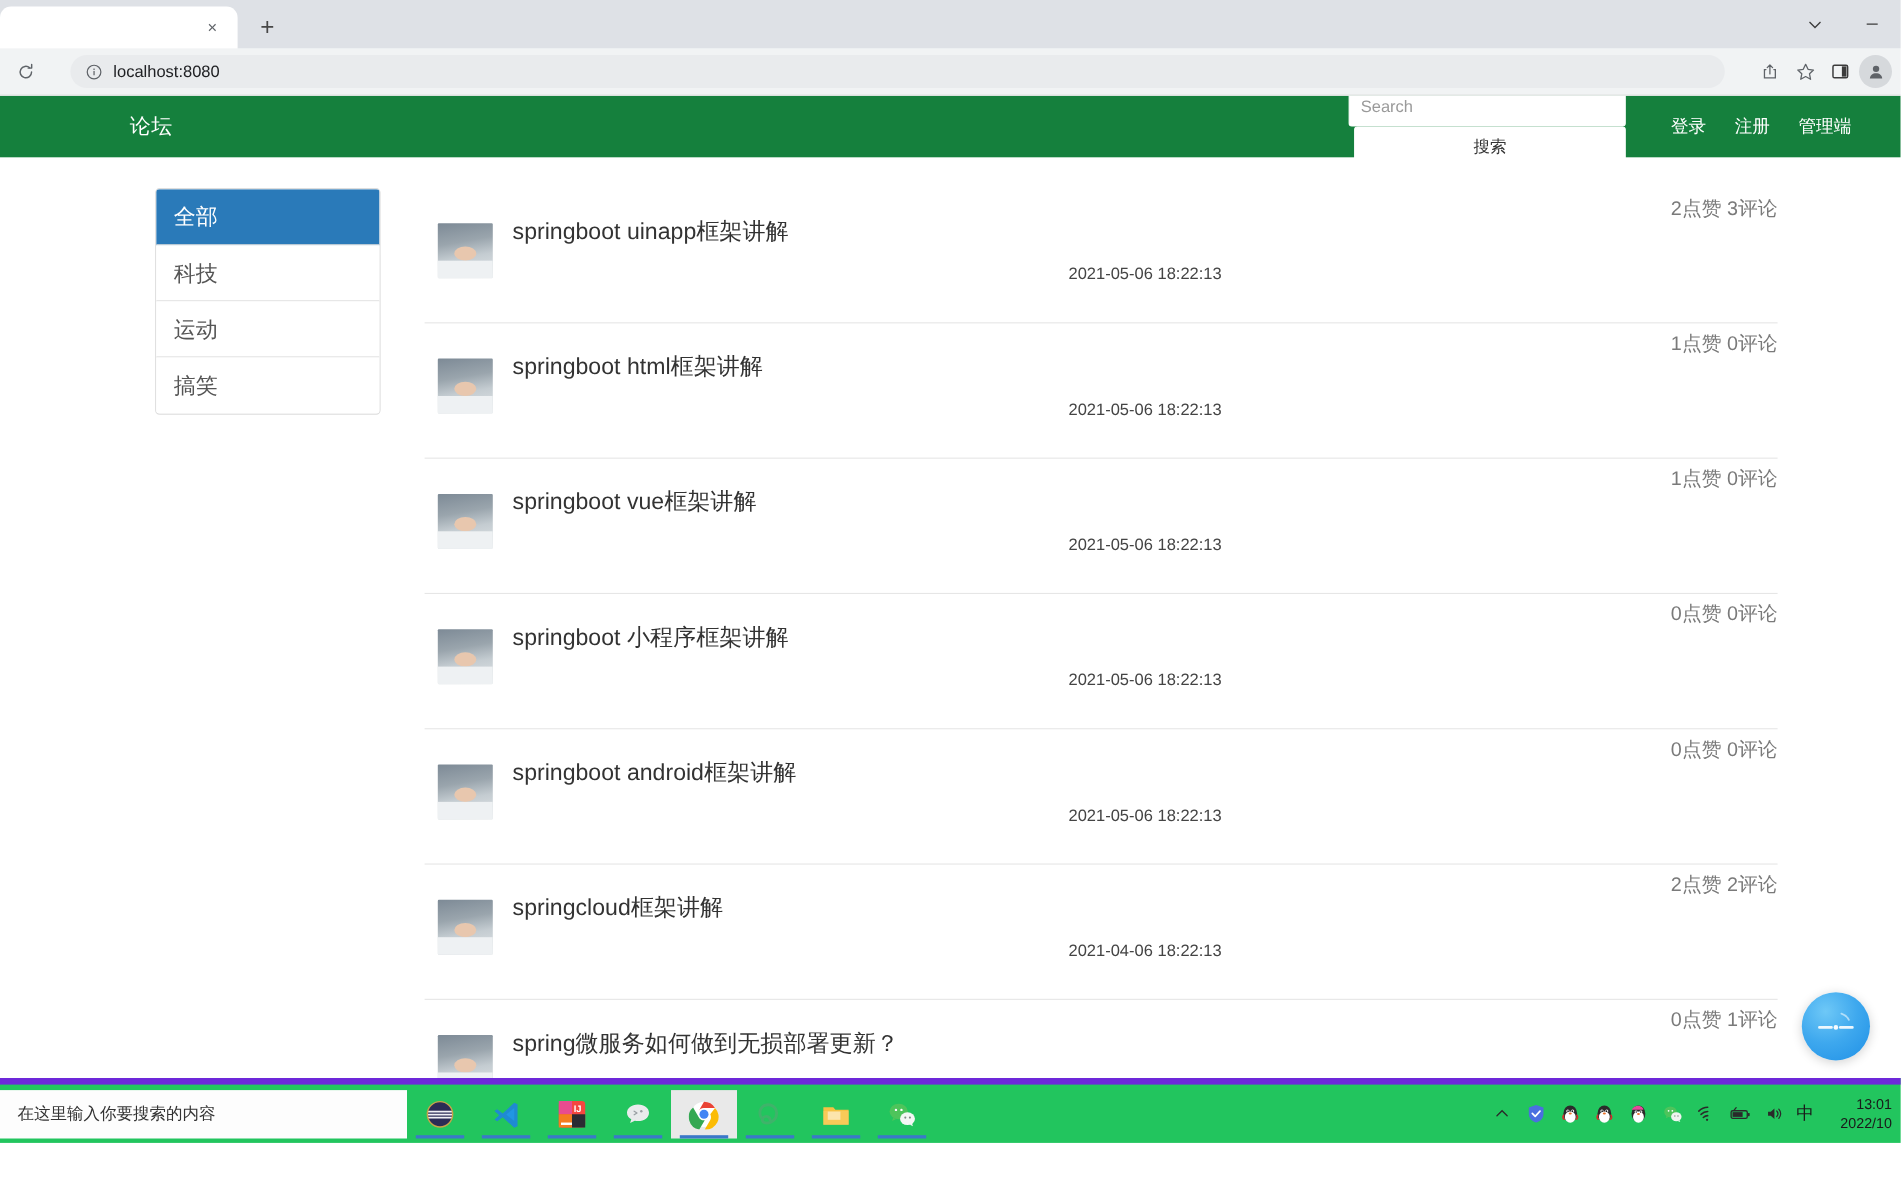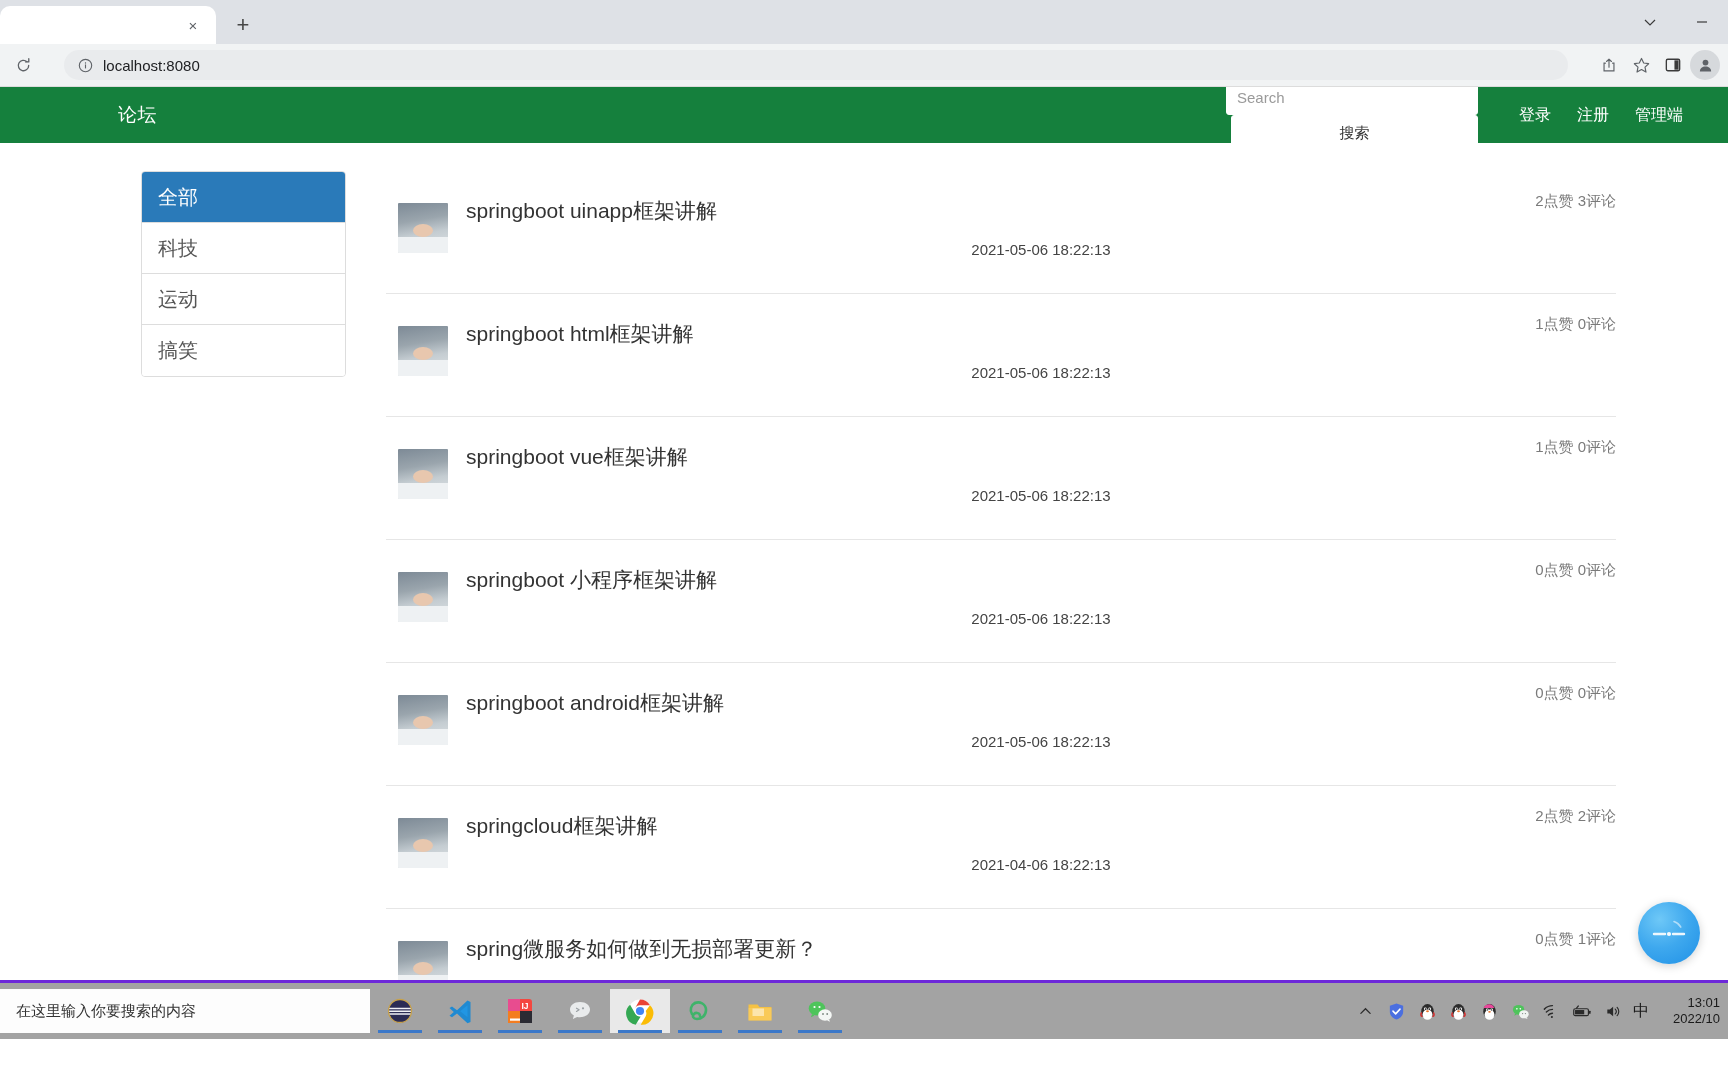--- a/index.html
+++ b/index.html
@@ -125,36 +125,36 @@
     content: ""; position: absolute; left: 0; bottom: 0;
     width: 100%; height: 32%; background: #eef1f3;
   }
   .post-body { flex: 1; padding-top: 10px; }
   .post-title {
     font-size: 21px; color: #333; line-height: 1.5;
     margin-bottom: 14px; cursor: pointer;
   }
   .post-date { font-size: 15px; color: #444; text-align: center; }
   .post-meta {
-    position: absolute; right: 0; top: 21px;
-    font-size: 15px; color: #7a7a7a; white-space: nowrap;
+    position: absolute; right: 0; top: 6px;
+    font-size: 18px; color: #7a7a7a; white-space: nowrap;
   }
 
   .fab {
     position: absolute; right: 28px; bottom: 16px;
     width: 62px; height: 62px; border-radius: 50%;
     background: radial-gradient(circle at 35% 28%, #6ec8f7 0%, #3ea8ee 48%, #1f90e6 100%);
     box-shadow: 0 2px 10px rgba(0,0,0,.18);
     display: flex; align-items: center; justify-content: center;
   }
 
   
   .taskbar {
-    height: 59px; background: #a3a3a3; display: flex; align-items: center;
-    border-top: 3px solid #6d28d9;
+    height: 59px; background: #22c55e; display: flex; align-items: center;
+    border-top: 6px solid #6d28d9;
   }
   .tb-search {
     width: 370px; height: 44px; background: #fdfdfd;
     display: flex; align-items: center; padding-left: 16px;
     font-size: 15px; color: #333;
   }
   .tb-apps { display: flex; align-items: center; height: 44px; }
   .tb-app {
     width: 60px; height: 44px; display: flex; align-items: center;
     justify-content: center; position: relative;

